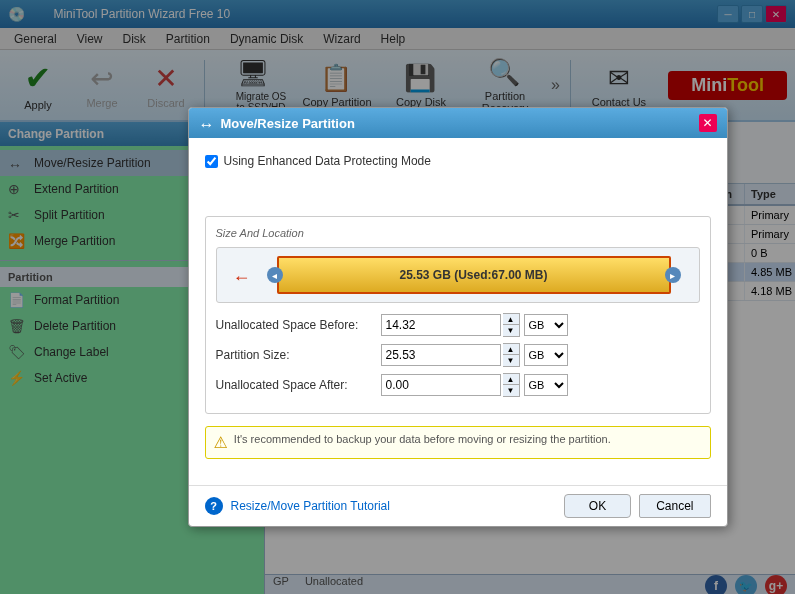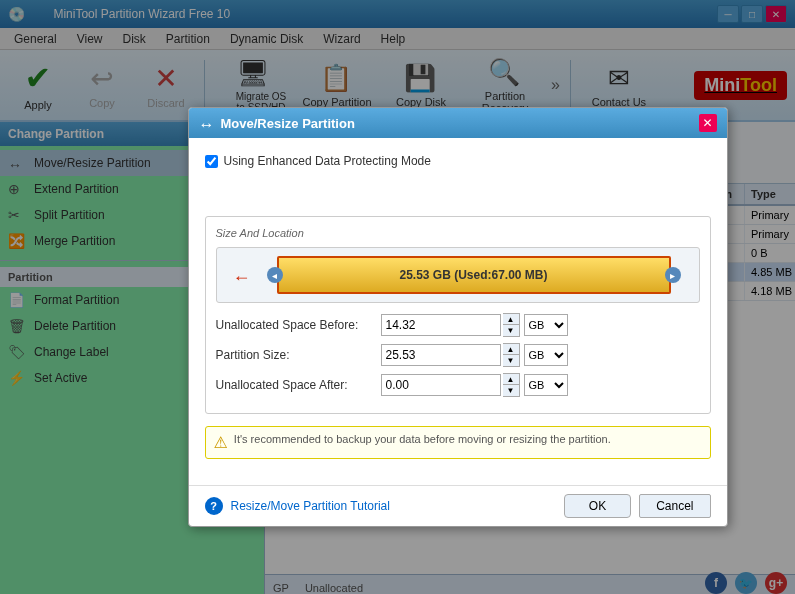--- a/index.html
+++ b/index.html
@@ -84,23 +84,22 @@
       padding: 4px;
     }
     .toolbar-btn-large .btn-icon { font-size: 26px; margin-bottom: 2px; }
     .toolbar-separator { width: 1px; height: 50px; background: #a0c0d8; margin: 0 4px; }
     .toolbar-more { font-size: 16px; color: #666; cursor: pointer; padding: 2px; }
 
     
     #brand {
       margin-left: auto;
       background: #cc0000;
-      padding: 4px 10px;
+      padding: 4px 23px;
       border-radius: 4px;
-      text-decoration: underline;
     }
     #brand span.mini { color: white; font-weight: bold; font-size: 18px; }
     #brand span.tool { color: #ffcc00; font-weight: bold; font-size: 18px; }
 
     
     .upgrade-btn {
       background: linear-gradient(to bottom, #ff9900, #ff6600);
       color: white;
       font-weight: bold;
       font-size: 13px;
@@ -240,21 +239,21 @@
       border-radius: 1px;
       flex-shrink: 0;
     }
 
     
     #status-bar {
       background: #e0ecf8;
       border-top: 1px solid #a0b8d0;
       height: 20px;
       display: flex;
-      align-items: flex-end;
+      align-items: flex-start;
       padding: 0 8px;
       font-size: 11px;
       color: #555;
       gap: 16px;
     }
 
     
     #modal-overlay {
       position: fixed;
       top: 0; left: 0;
@@ -540,21 +539,21 @@
   <span class="menu-item">Help</span>
 </div>
 
 <div id="toolbar">
   <button class="toolbar-btn">
     <span class="btn-icon" style="color:#228822; font-size:32px;">✔</span>
     <span>Apply</span>
   </button>
   <button class="toolbar-btn disabled">
     <span class="btn-icon" style="font-size:28px;">↩</span>
-    <span>Copy</span>
+    <span>Merge</span>
   </button>
   <button class="toolbar-btn disabled">
     <span class="btn-icon" style="color:#cc4444; font-size:28px;">✕</span>
     <span>Discard</span>
   </button>
 
   <div class="toolbar-separator"></div>
 
   <button class="toolbar-btn-large">
     <span class="btn-icon">🖥</span>

